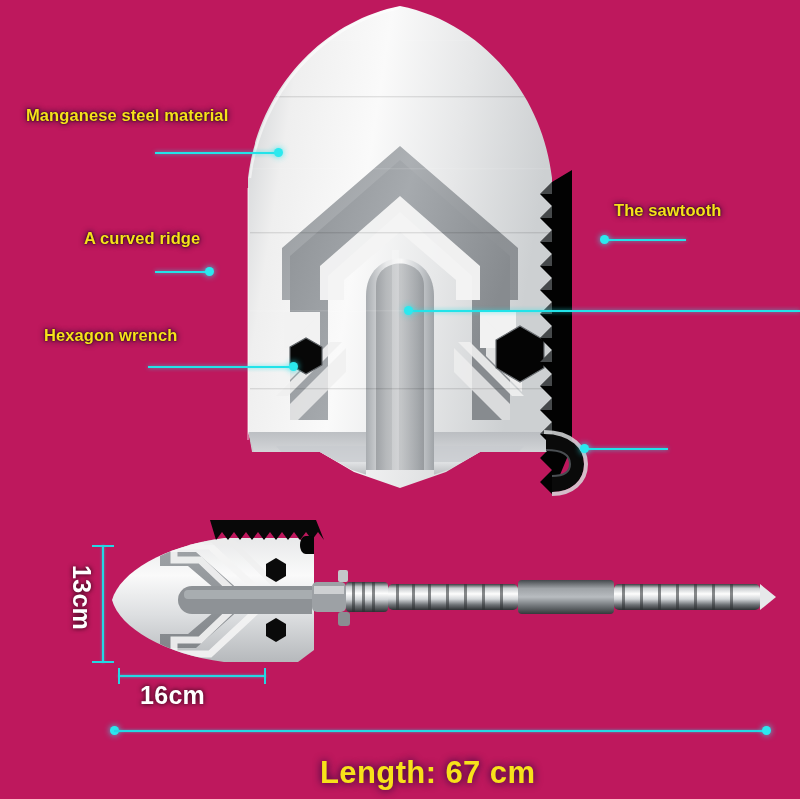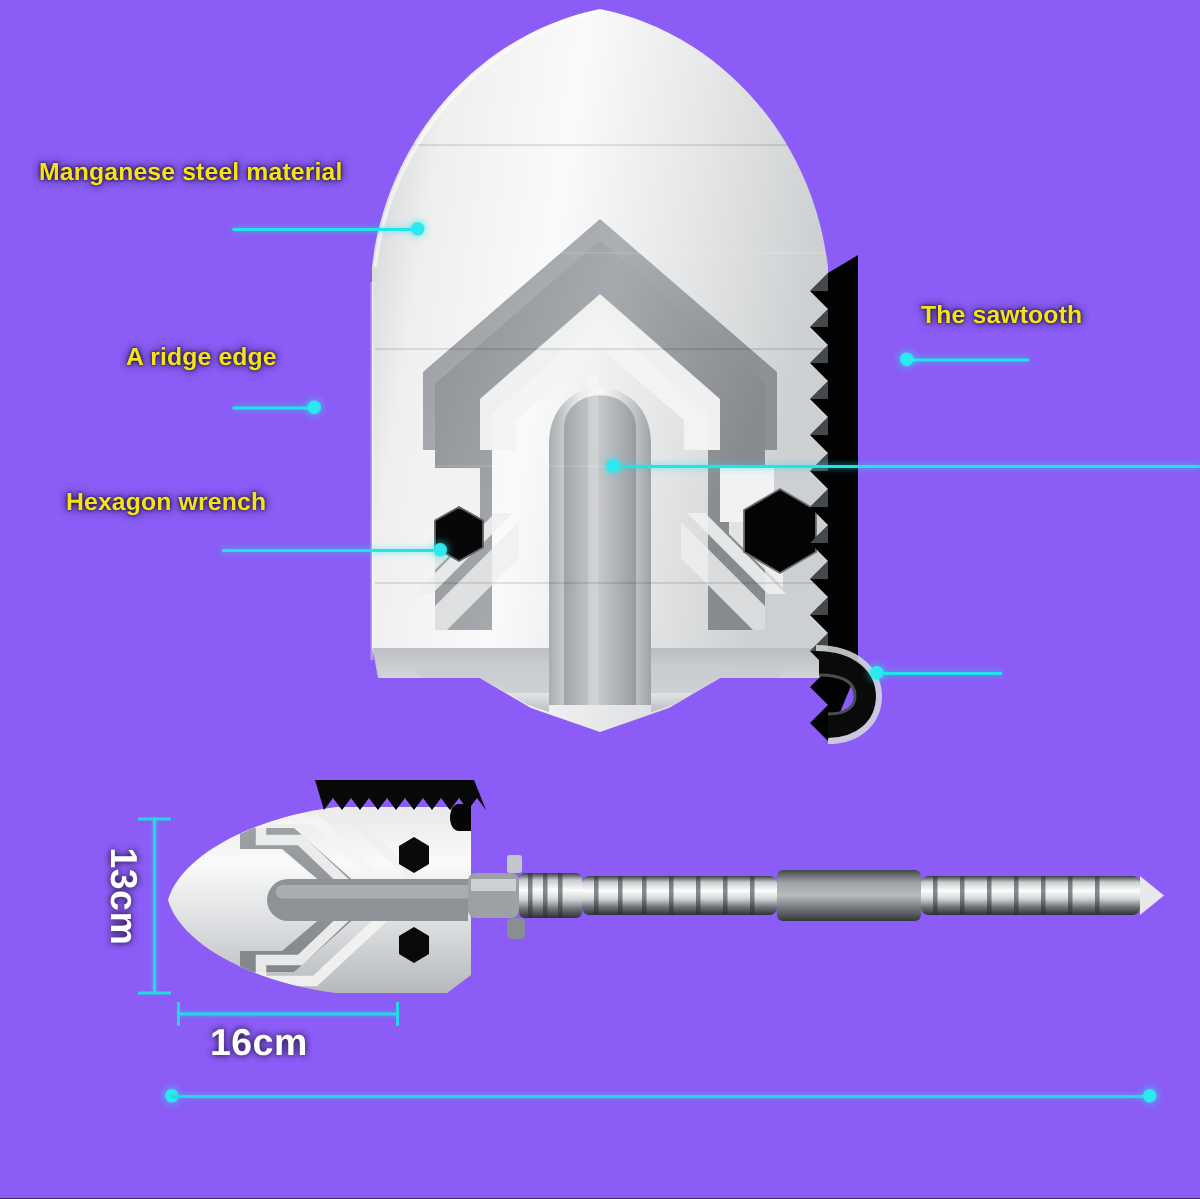--- a/index.html
+++ b/index.html
@@ -5,21 +5,21 @@
 <style>
   html,body{margin:0;padding:0;background:#000;}
   body{
     font-family:"Liberation Sans", sans-serif;
     -webkit-font-smoothing:antialiased;
   }
   #stage{
     position:relative;
     width:800px;
     height:799px;
-    background:#8b5cf6;
+    background:#be185d;
     overflow:hidden;
   }
 
   
   .label{
     position:absolute;
     color:#F7E21A;
     font-weight:bold;
     font-size:16.5px;
     line-height:1.12;
@@ -314,21 +314,21 @@
 
         <path d="M660 64 L676 77 L660 90 Z" fill="#E6E8EA"></path>
       </g>
     </svg>
   </div>
 
   <div class="label" style="left:26px; top:106px;">Manganese steel material</div>
   <div class="leader" style="left:155px; top:152px; width:124px;"></div>
   <div class="dot" style="left:274px; top:148px;"></div>
 
-  <div class="label" style="left:84px; top:229px;">A ridge edge</div>
+  <div class="label" style="left:84px; top:229px;">A curved ridge</div>
   <div class="leader" style="left:155px; top:271px; width:55px;"></div>
   <div class="dot" style="left:205px; top:267px;"></div>
 
   <div class="label" style="left:44px; top:326px;">Hexagon wrench</div>
   <div class="leader" style="left:148px; top:366px; width:146px;"></div>
   <div class="dot" style="left:289px; top:362px;"></div>
 
   <div class="label right" style="left:614px; top:201px;">The sawtooth</div>
   <div class="leader" style="left:604px; top:239px; width:82px;"></div>
   <div class="dot" style="left:600px; top:235px;"></div>
@@ -345,14 +345,15 @@
   <div class="dimtext vert" style="left:96px; top:565px;">13cm</div>
 
   <div class="cap v" style="left:118px; top:668px;"></div>
   <div class="dim h" style="left:118px; top:675px; width:148px;"></div>
   <div class="cap v" style="left:264px; top:668px;"></div>
   <div class="dimtext" style="left:140px; top:681px;">16cm</div>
 
   <div class="dot" style="left:110px; top:726px;"></div>
   <div class="dim h" style="left:114px; top:730px; width:652px;"></div>
   <div class="dot" style="left:762px; top:726px;"></div>
+  <div class="lengthtext" style="left:320px; top:755px;">Length: 67 cm</div>
 
 </div>
 
 </body></html>

